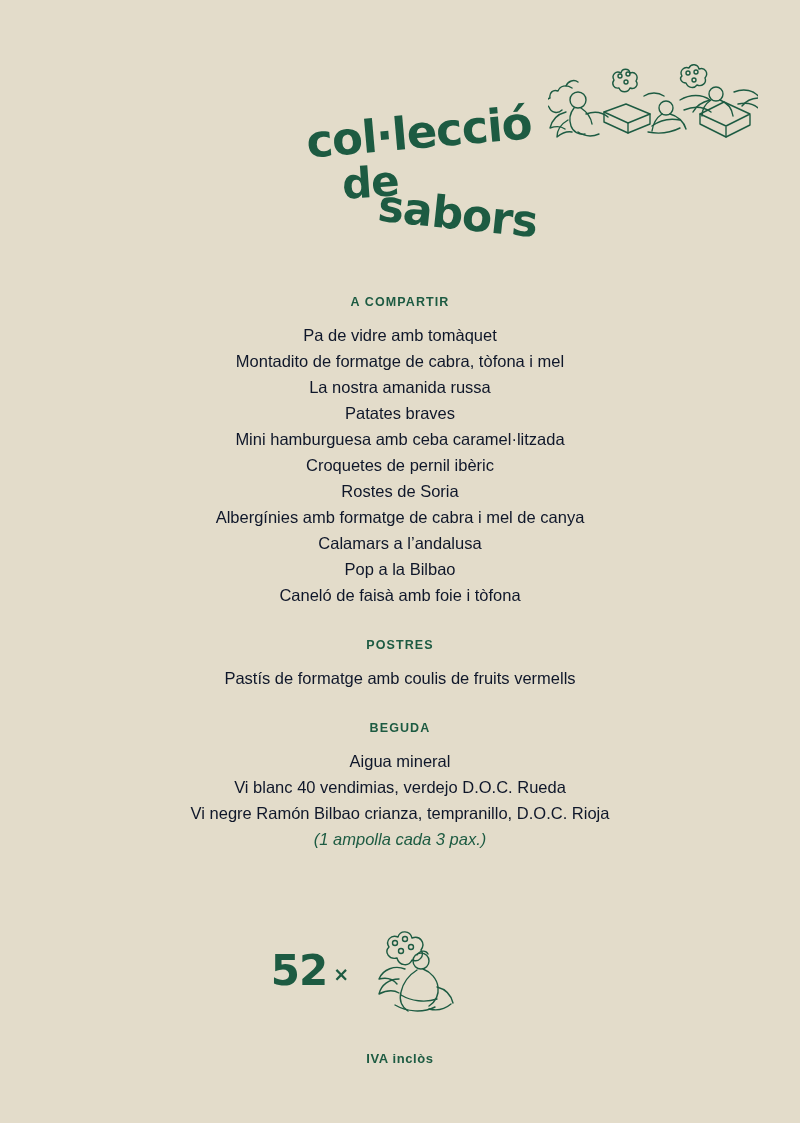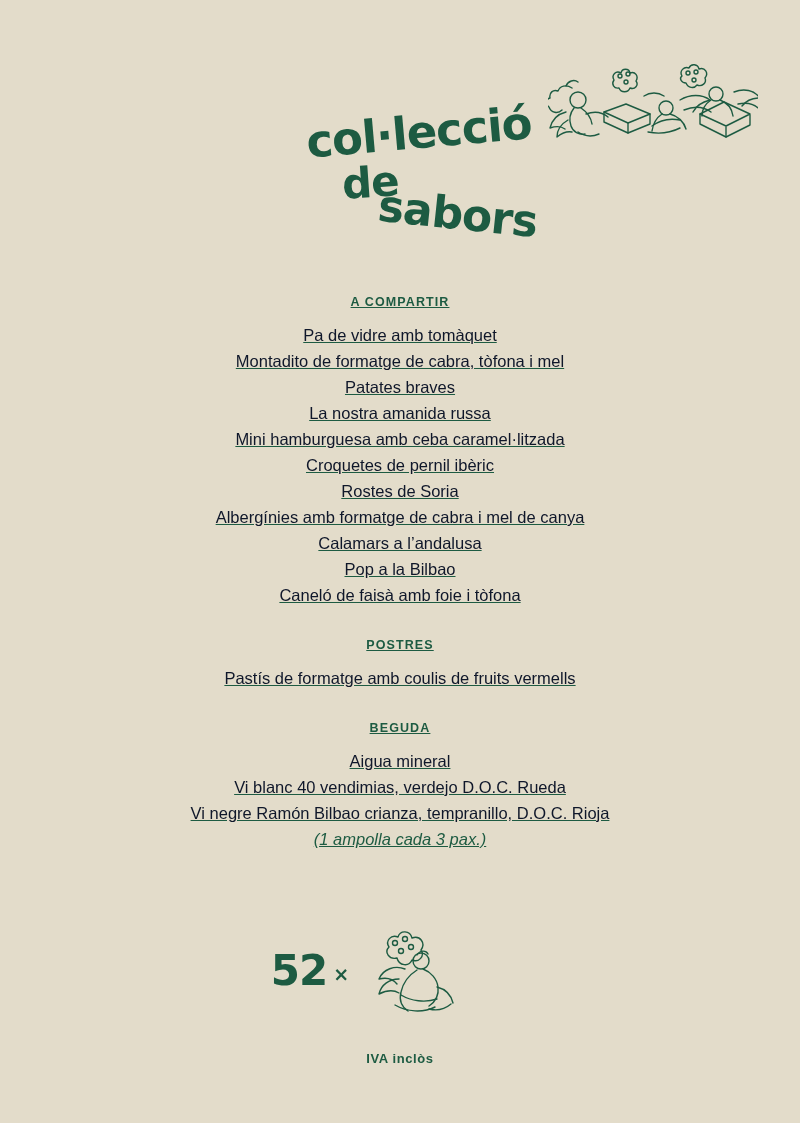--- a/index.html
+++ b/index.html
@@ -69,21 +69,20 @@
   
   .menu {
     position: absolute;
     left: 0;
     top: 292px;
     width: 800px;
     text-align: center;
   }
   .section {
     margin-bottom: 0;
-    text-decoration: underline;
   }
   .section-title {
     font-size: 12.5px;
     font-weight: bold;
     letter-spacing: 1.1px;
     color: #1d5b42;
     margin: 0 0 10px 0;
     line-height: 20px;
   }
   .item {
@@ -209,22 +208,22 @@
       <path d="M96 44 c6 -4 14 -4 20 0"></path>
     </svg>
   </div>
 
   <div class="menu">
 
     <div class="section">
       <div class="section-title">A COMPARTIR</div>
       <p class="item">Pa de vidre amb tomàquet</p>
       <p class="item">Montadito de formatge de cabra, tòfona i mel</p>
+      <p class="item">La nostra amanida russa</p>
       <p class="item">Patates braves</p>
-      <p class="item">La nostra amanida russa</p>
       <p class="item">Mini hamburguesa amb ceba caramel·litzada</p>
       <p class="item">Croquetes de pernil ibèric</p>
       <p class="item">Rostes de Soria</p>
       <p class="item">Albergínies amb formatge de cabra i mel de canya</p>
       <p class="item">Calamars a l’andalusa</p>
       <p class="item">Pop a la Bilbao</p>
       <p class="item">Caneló de faisà amb foie i tòfona</p>
     </div>
 
     <div class="gap-lg"></div>

